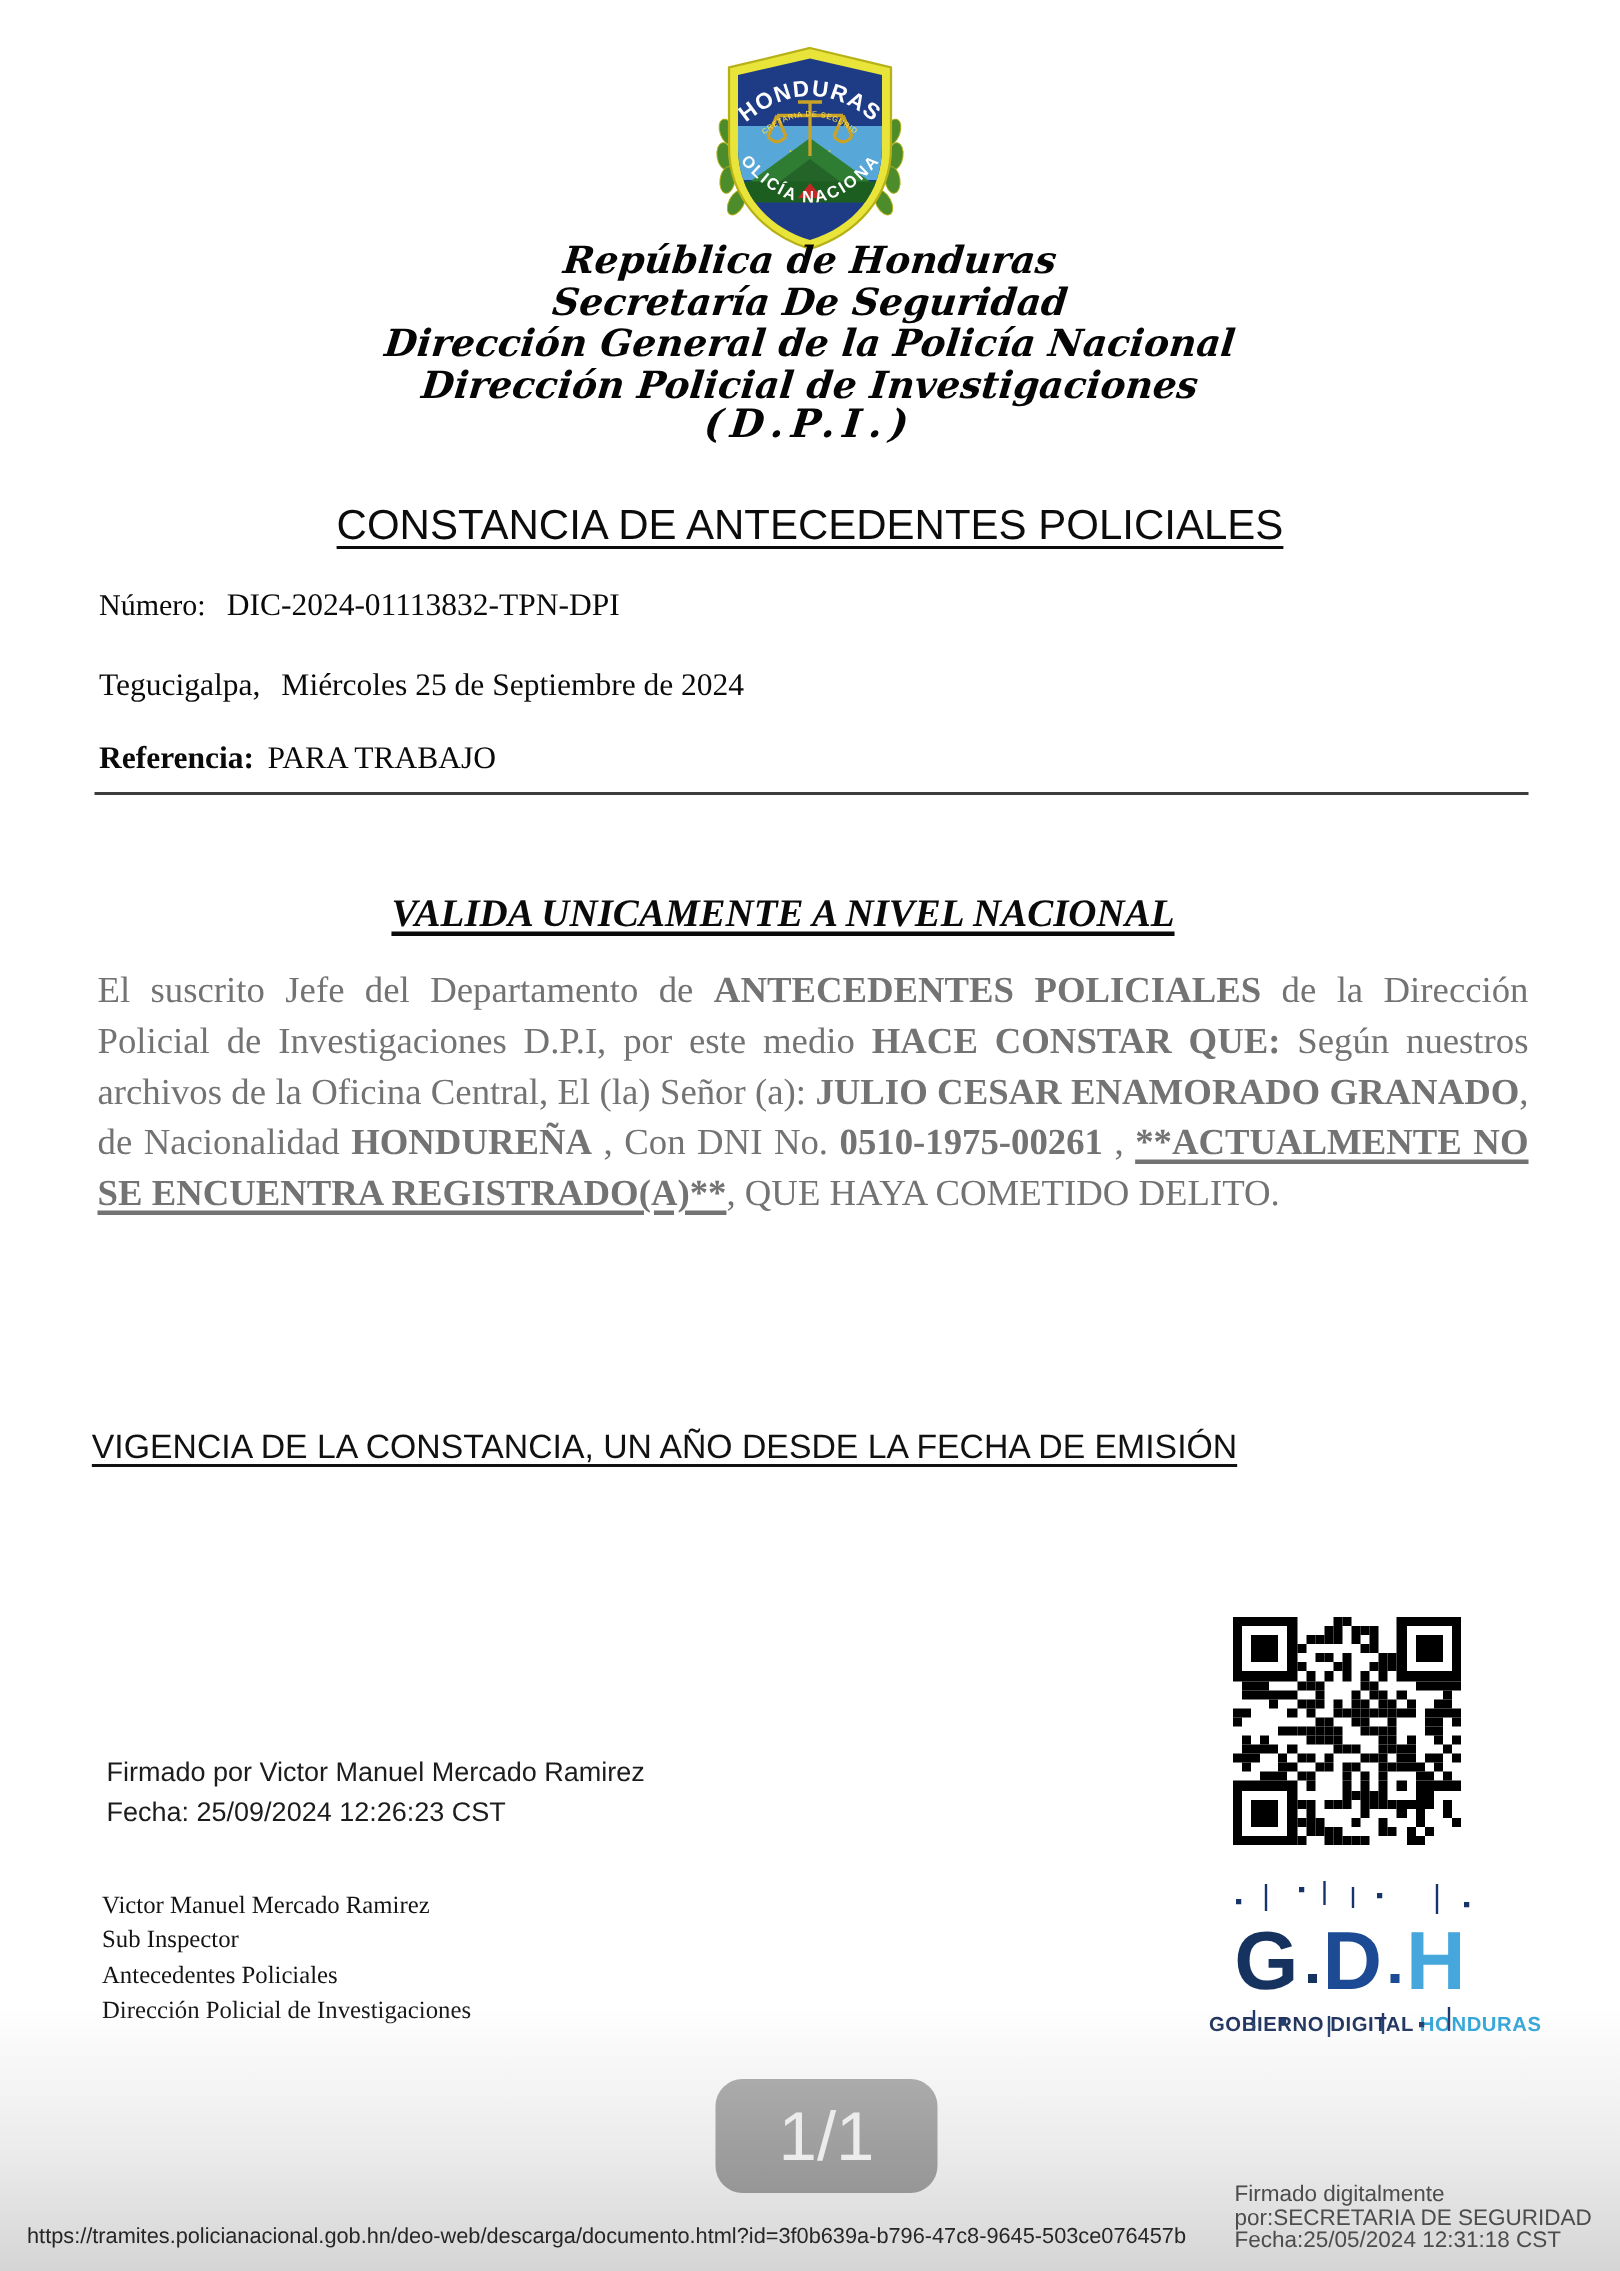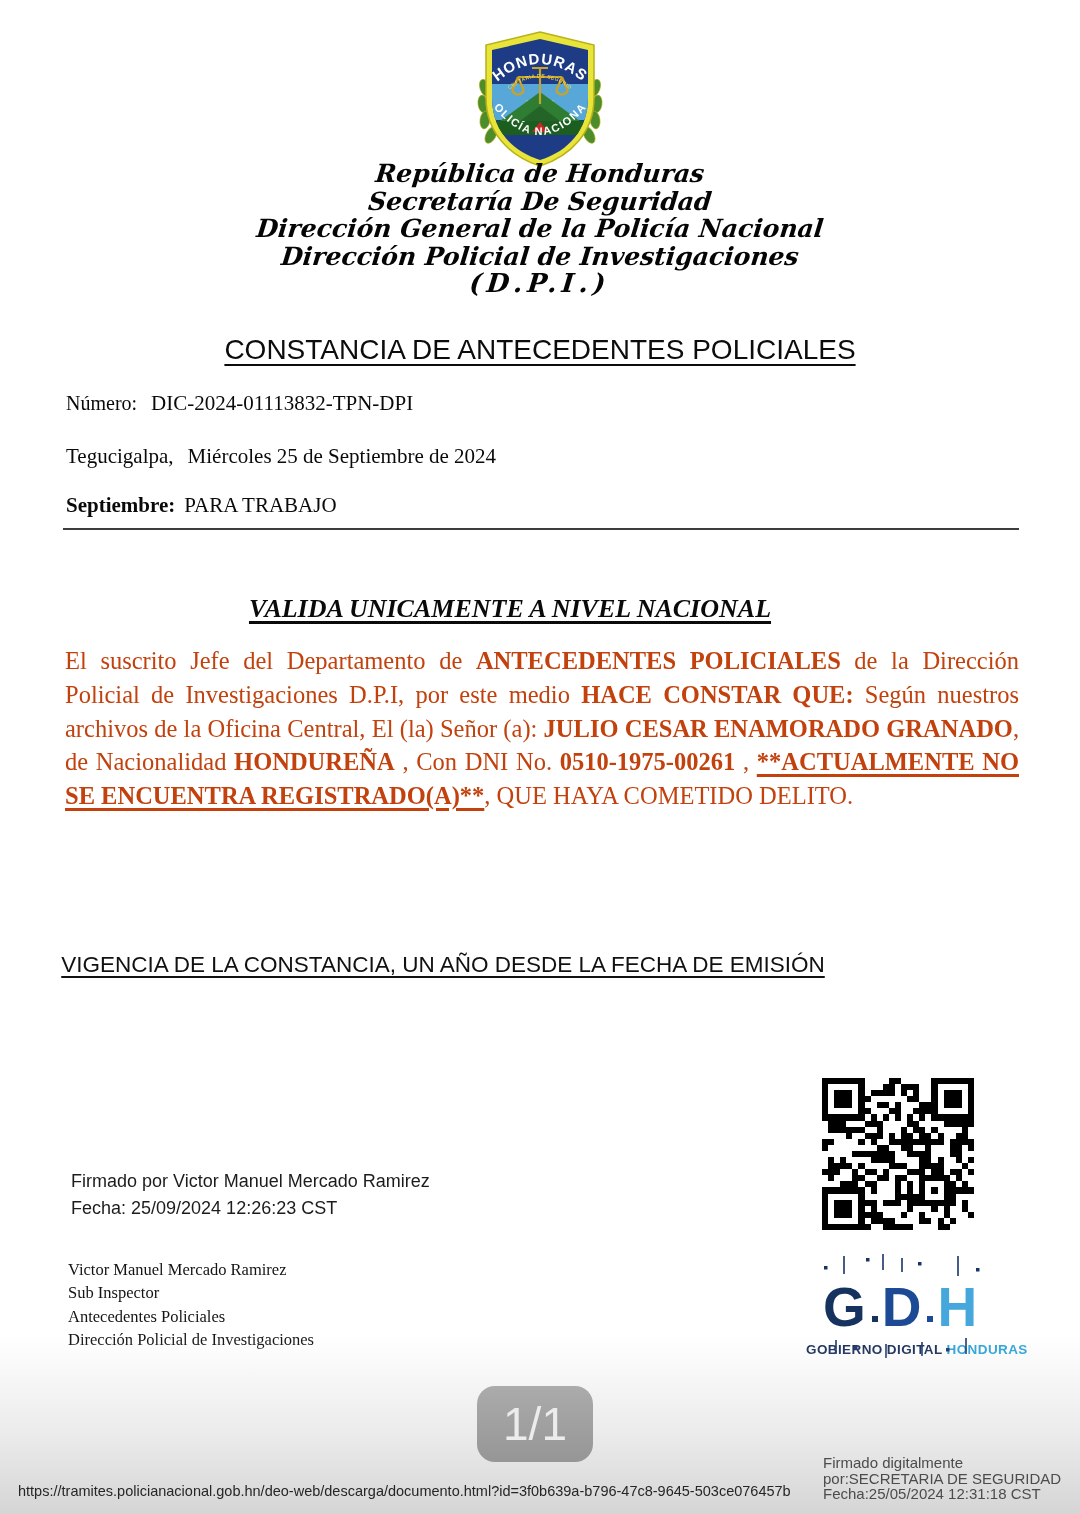--- a/index.html
+++ b/index.html
@@ -32,29 +32,29 @@
   .numero-line   { top:391px; }
   .citydate-line { top:444px; }
   .ref-line      { top:493px; }
   .meta-label { font-size:20px; }
   .meta-gap { display:inline-block; width:14px; }
   .bold { font-weight:bold; }
   .doc-rule { left:63px; top:528px; width:956px; border-top:2px solid #3d3d3d; height:0; }
 
   
   .valida-heading {
-    left:0; top:594px; width:1020px; text-align:center;
+    left:12px; top:594px; width:1020px; text-align:center;
     font-size:26px; font-weight:bold; font-style:italic;
     text-decoration:underline; text-underline-offset:4px; text-decoration-thickness:2.5px;
   }
 
   
   .doc-body {
     left:65px; top:644px; width:954px;
-    font-size:24.5px; line-height:33.8px; text-align:justify; color:#c2410c;
+    font-size:24.5px; line-height:33.8px; text-align:justify; color:#737373;
   }
   .doc-body .b { font-weight:bold; }
   .doc-body .bu {
     font-weight:bold; text-decoration:underline;
     text-underline-offset:4px; text-decoration-thickness:2.5px;
   }
   .doc-closing {
     left:65px; top:866px; width:954px;
     font-size:24.5px; line-height:34px; text-align:left;
   }
@@ -86,21 +86,21 @@
   .gdh-caption { font-family:"Liberation Sans", sans-serif; font-size:13.5px; font-weight:bold;
     letter-spacing:0.4px; white-space:nowrap; }
   .gdh-deco { position:absolute; left:0; top:-18px; width:190px; height:110px; pointer-events:none; }
 
   
   .viewer-footer-shade {
     left:0; top:1336px; width:1080px; height:178px;
     background:linear-gradient(180deg, rgba(226,226,226,0) 0%, rgba(219,219,219,0.55) 55%, #d5d5d5 100%);
   }
   .page-indicator {
-    left:477px; top:1386px; width:116px; height:76px;
+    left:477px; top:1386px; width:148px; height:76px;
     background:linear-gradient(#ababab,#969696); border-radius:18px;
     display:flex; align-items:center; justify-content:center;
     font-family:"Liberation Sans", sans-serif; font-size:46px; font-weight:300; color:#ececec;
   }
   .digital-signature { left:823px; top:1455px; font-family:"Liberation Sans", sans-serif;
     font-size:15px; line-height:15.5px; color:#4c4c4c; white-space:nowrap; }
   .status-url { left:18px; top:1483px; width:1050px; font-family:"Liberation Sans", sans-serif;
     font-size:14.5px; color:#262626; white-space:nowrap; overflow:hidden; }
 </style>
 </head>
@@ -175,21 +175,21 @@
 
   <div class="abs doc-title">CONSTANCIA DE ANTECEDENTES POLICIALES</div>
 
   <div class="abs meta-line numero-line">
     <span class="meta-label">Número:</span><span class="meta-gap"></span><span>DIC-2024-01113832-TPN-DPI</span>
   </div>
   <div class="abs meta-line citydate-line">
     <span>Tegucigalpa,</span><span class="meta-gap"></span><span>Miércoles 25 de Septiembre de 2024</span>
   </div>
   <div class="abs meta-line ref-line">
-    <span class="bold">Septiembre:</span><span class="meta-gap" style="width:9px"></span><span>PARA TRABAJO</span>
+    <span class="bold">Referencia:</span><span class="meta-gap" style="width:9px"></span><span>PARA TRABAJO</span>
   </div>
   <div class="abs doc-rule"></div>
 
   <div class="abs valida-heading">VALIDA UNICAMENTE A NIVEL NACIONAL</div>
 
   <div class="abs doc-body"><span>El suscrito Jefe del Departamento de </span><span class="b">ANTECEDENTES POLICIALES</span><span> de la Dirección Policial de Investigaciones D.P.I, por este medio </span><span class="b">HACE CONSTAR QUE:</span><span> Según nuestros archivos de la Oficina Central, El (la) Señor (a): </span><span class="b">JULIO CESAR ENAMORADO GRANADO</span><span>, de Nacionalidad </span><span class="b">HONDUREÑA</span><span> , Con DNI No. </span><span class="b">0510-1975-00261</span><span> , </span><span class="bu">**ACTUALMENTE NO SE ENCUENTRA REGISTRADO(A)**</span><span>, QUE HAYA COMETIDO DELITO.</span></div>
 
 
   <div class="abs vigencia-heading">VIGENCIA DE LA CONSTANCIA, UN AÑO DESDE LA FECHA DE EMISIÓN</div>
 

